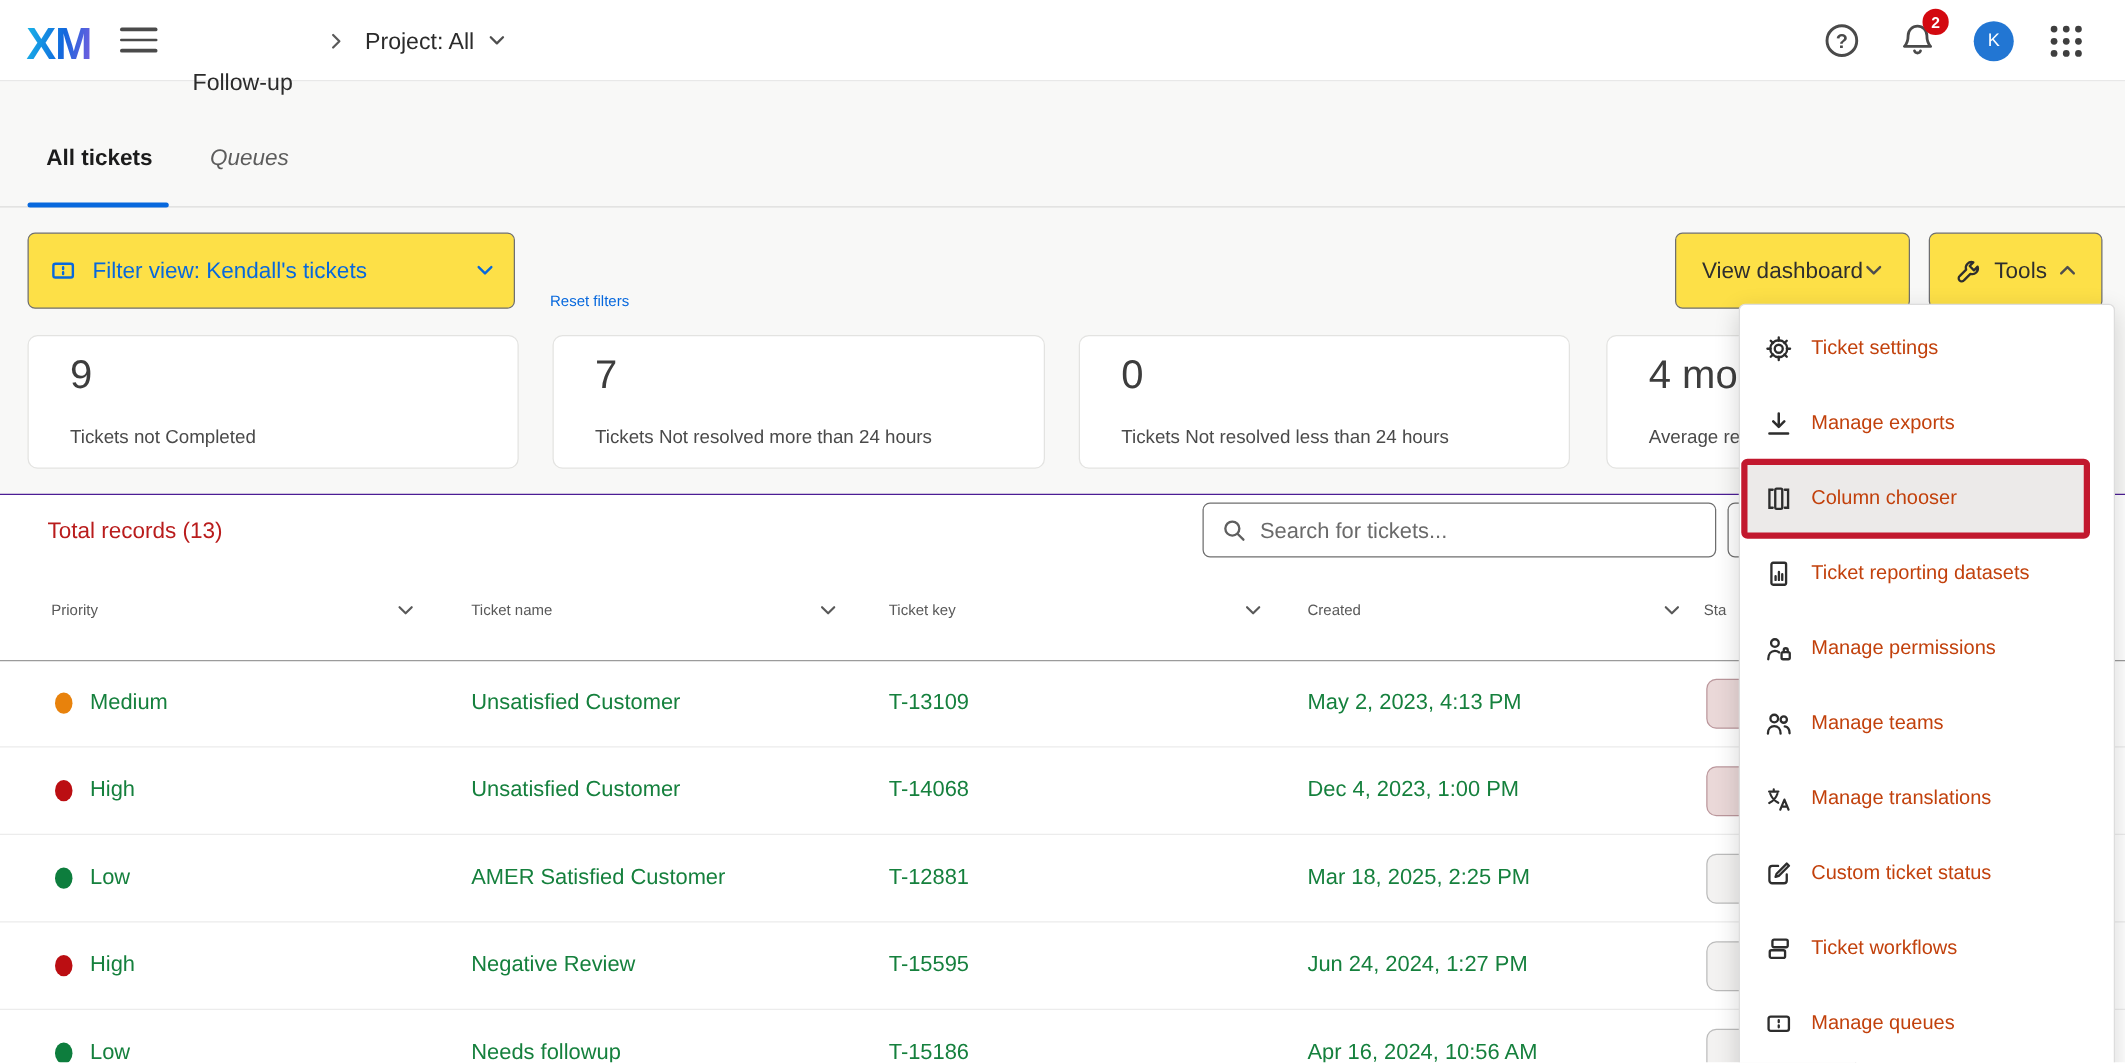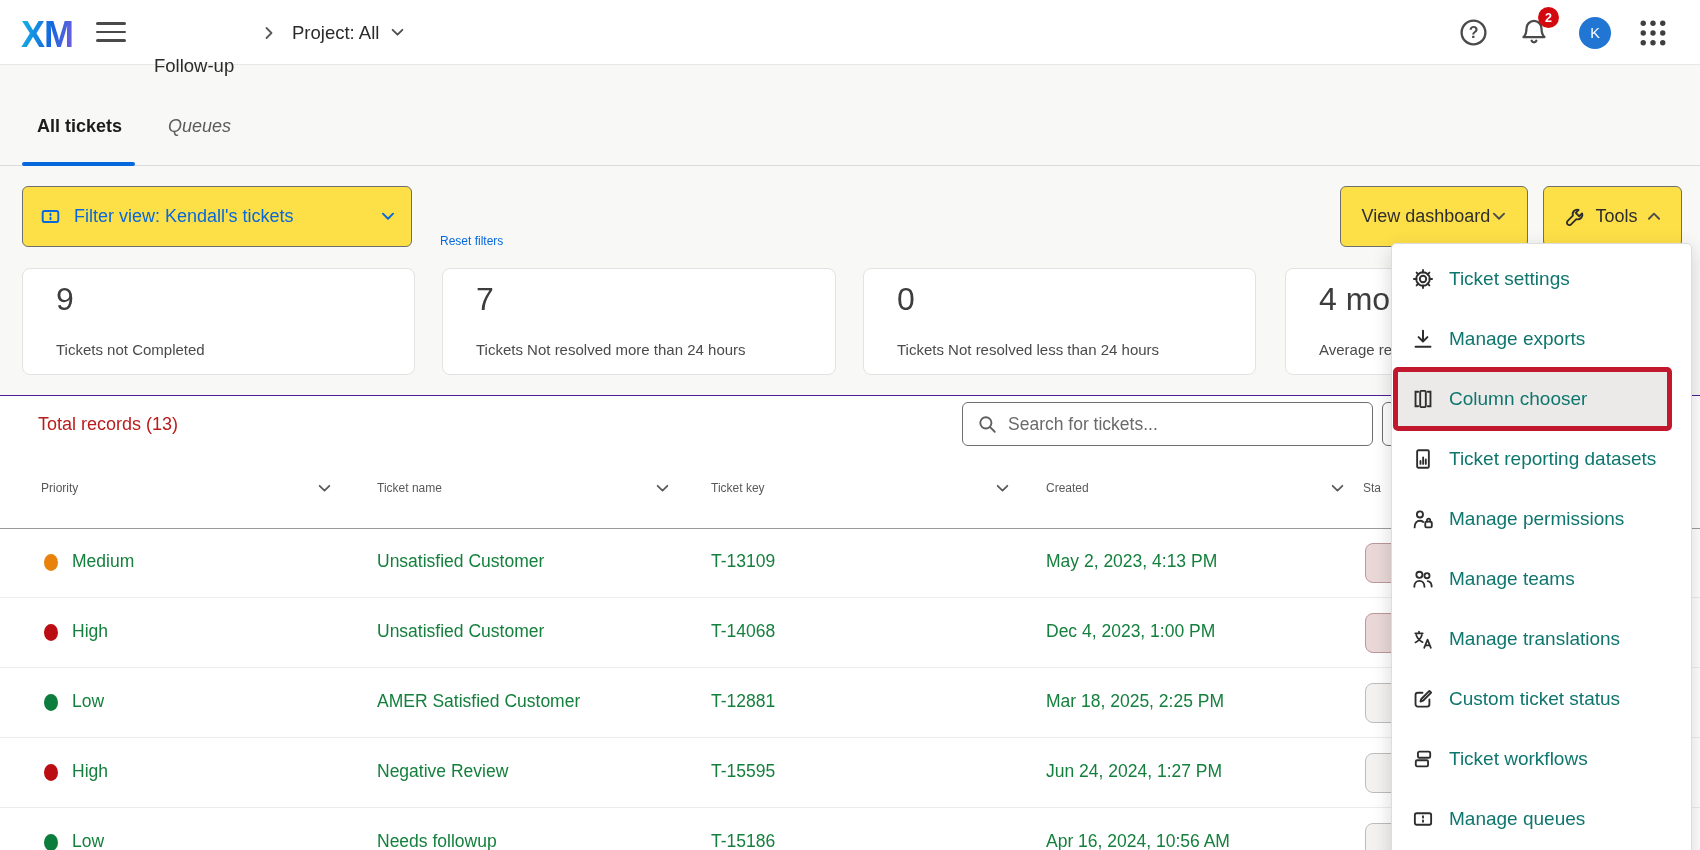--- a/index.html
+++ b/index.html
@@ -61,21 +61,21 @@
   .trow { position:absolute; left:0; width:1700px; height:70px; border-bottom:1px solid #ececec; cursor:pointer; }
   .cell { position:absolute; top:23px; font-size:17.5px; color:#15803d; white-space:nowrap; }
   .pdot { position:absolute; left:44px; top:26px; width:14px; height:17px; border-radius:50%; }
   .pill { position:absolute; left:1365px; top:15px; width:120px; height:40px; border-radius:8px; border:1px solid; }
 
   
   .menu-panel { position:absolute; left:1391px; top:243px; width:301px; height:640px; background:#fff; border:1px solid #ddd;
                 border-radius:5px; box-shadow:0 6px 20px rgba(0,0,0,.16); z-index:40; padding-top:5px; }
   .menu-item { position:relative; height:60px; display:flex; align-items:center; padding-left:19px; gap:14px; cursor:pointer; }
   .menu-item .mi-ic { position:relative; z-index:1; width:24px; height:24px; color:#2d2d2d; }
-  .menu-item .mi-lab { position:relative; z-index:1; font-size:19px; color:#0f766e; white-space:nowrap; }
+  .menu-item .mi-lab { position:relative; z-index:1; font-size:16px; color:#c2410c; white-space:nowrap; }
   .hl-frame { position:absolute; left:1px; right:19px; top:-2px; bottom:-2px; border:5px solid; border-radius:5px;
               background:#eceae9; pointer-events:none; }
 
   svg { display:block; }
 </style>
 </head>
 <body>
 
 <div id="app">
 

